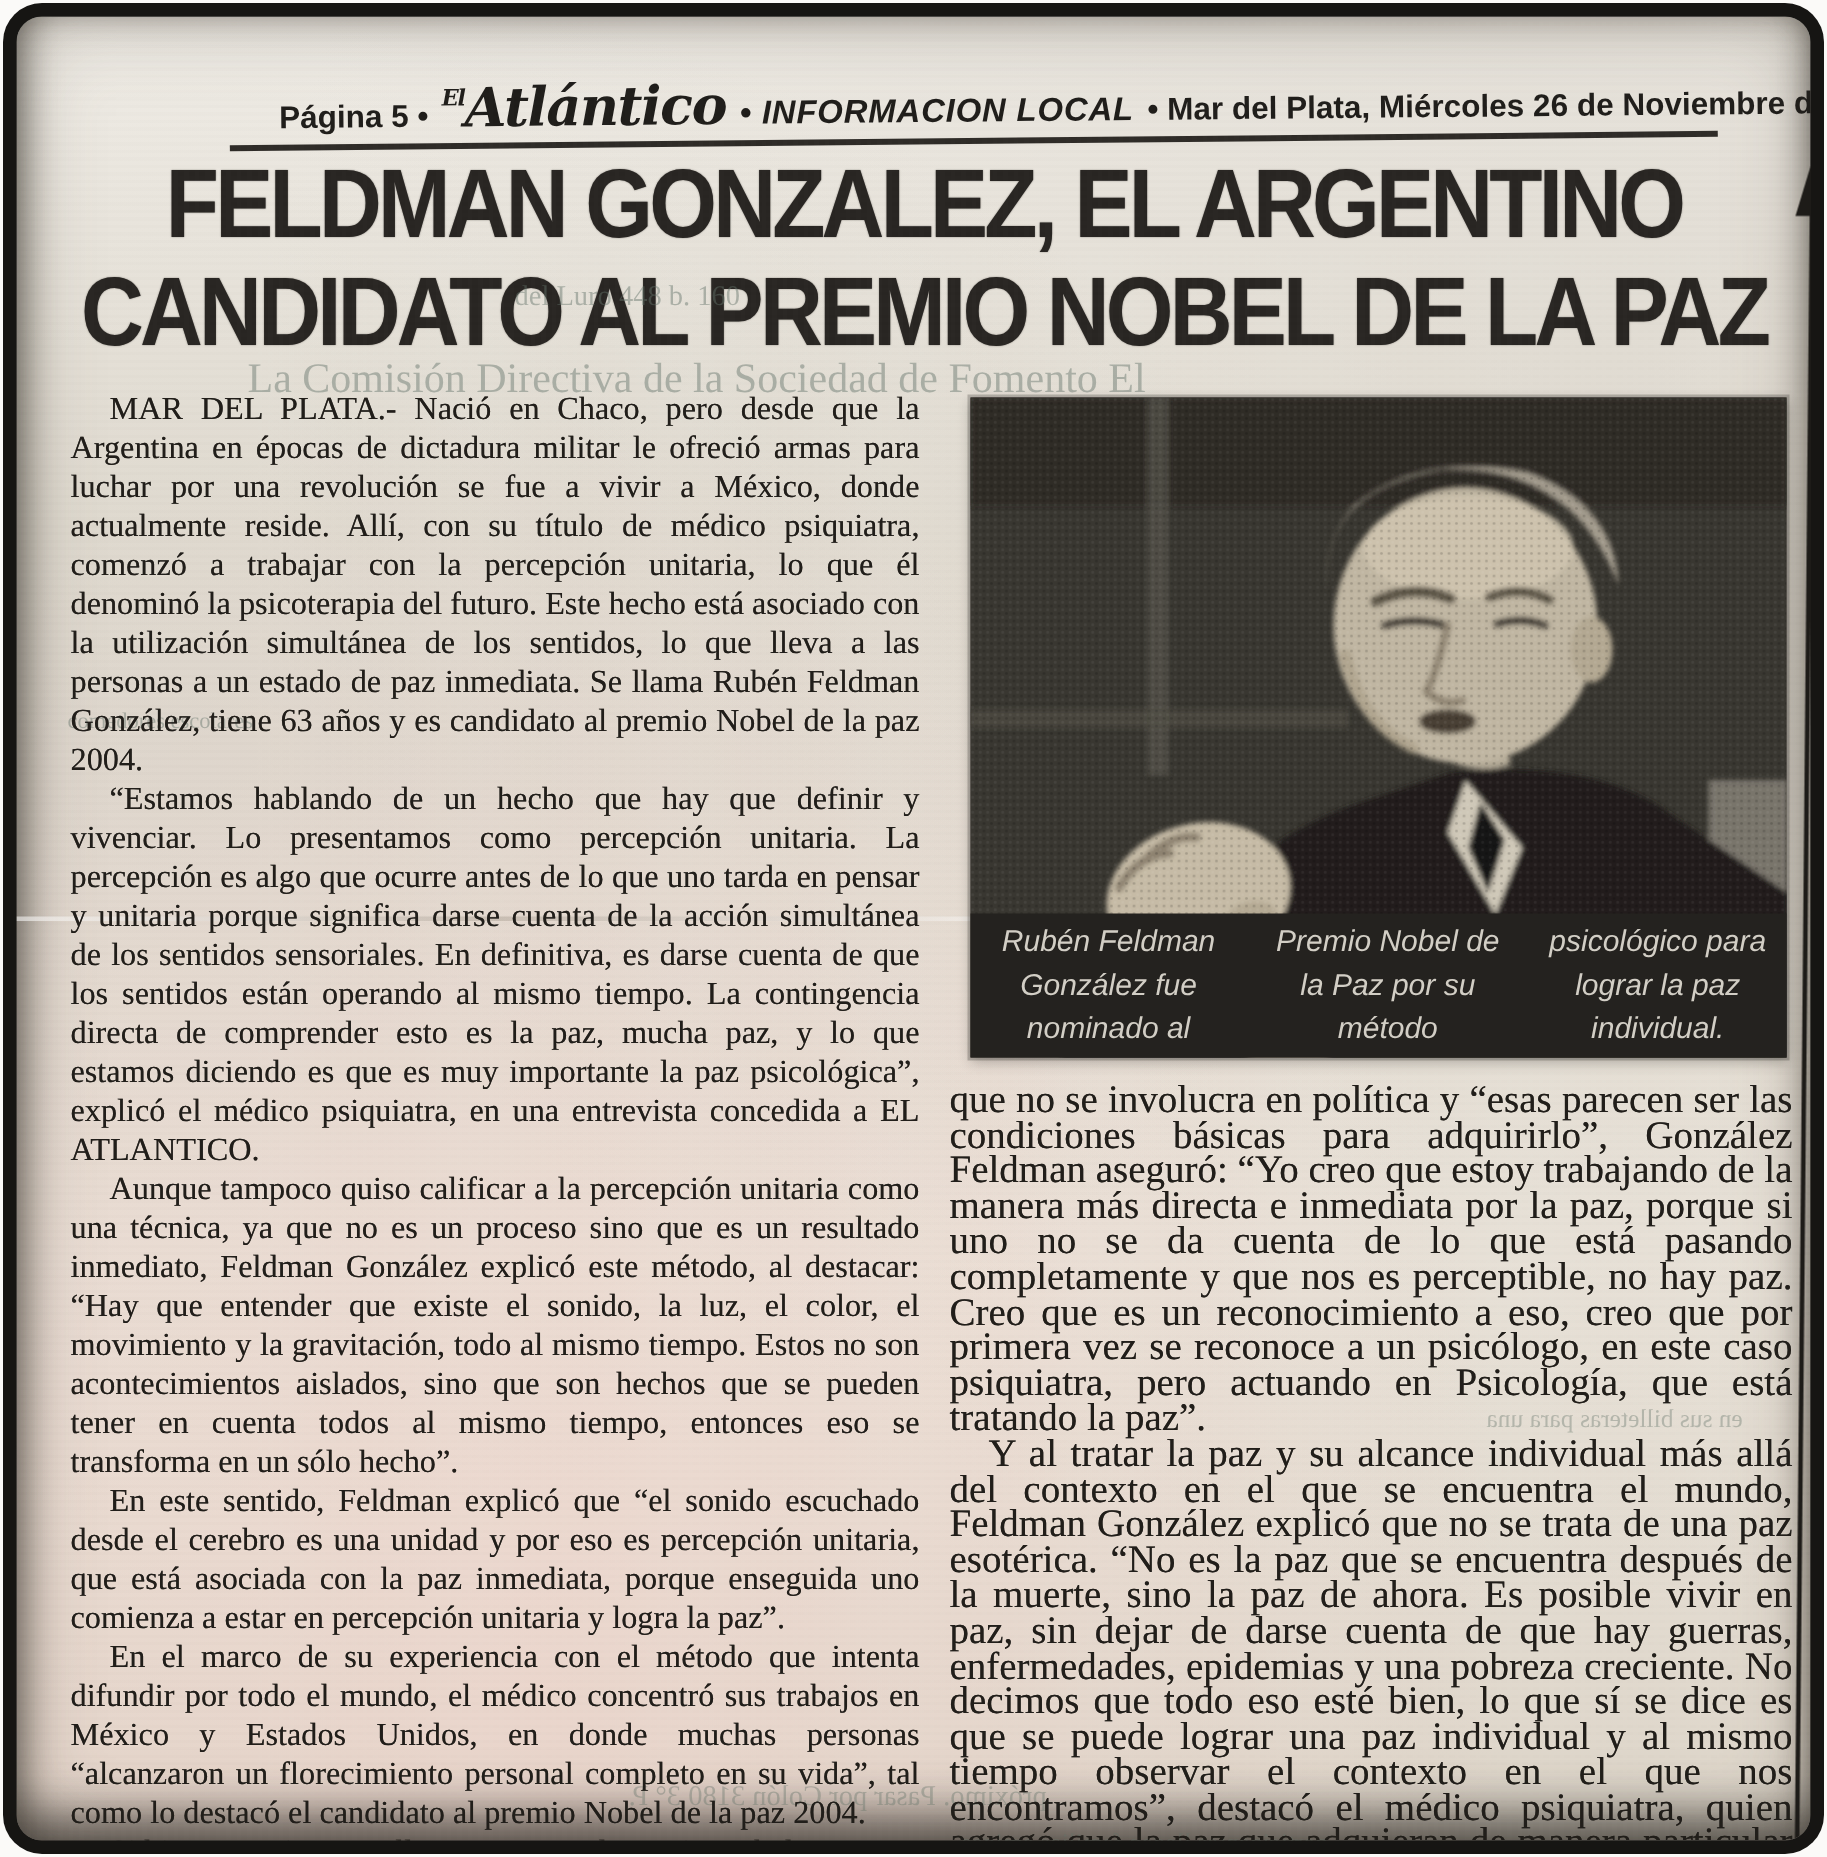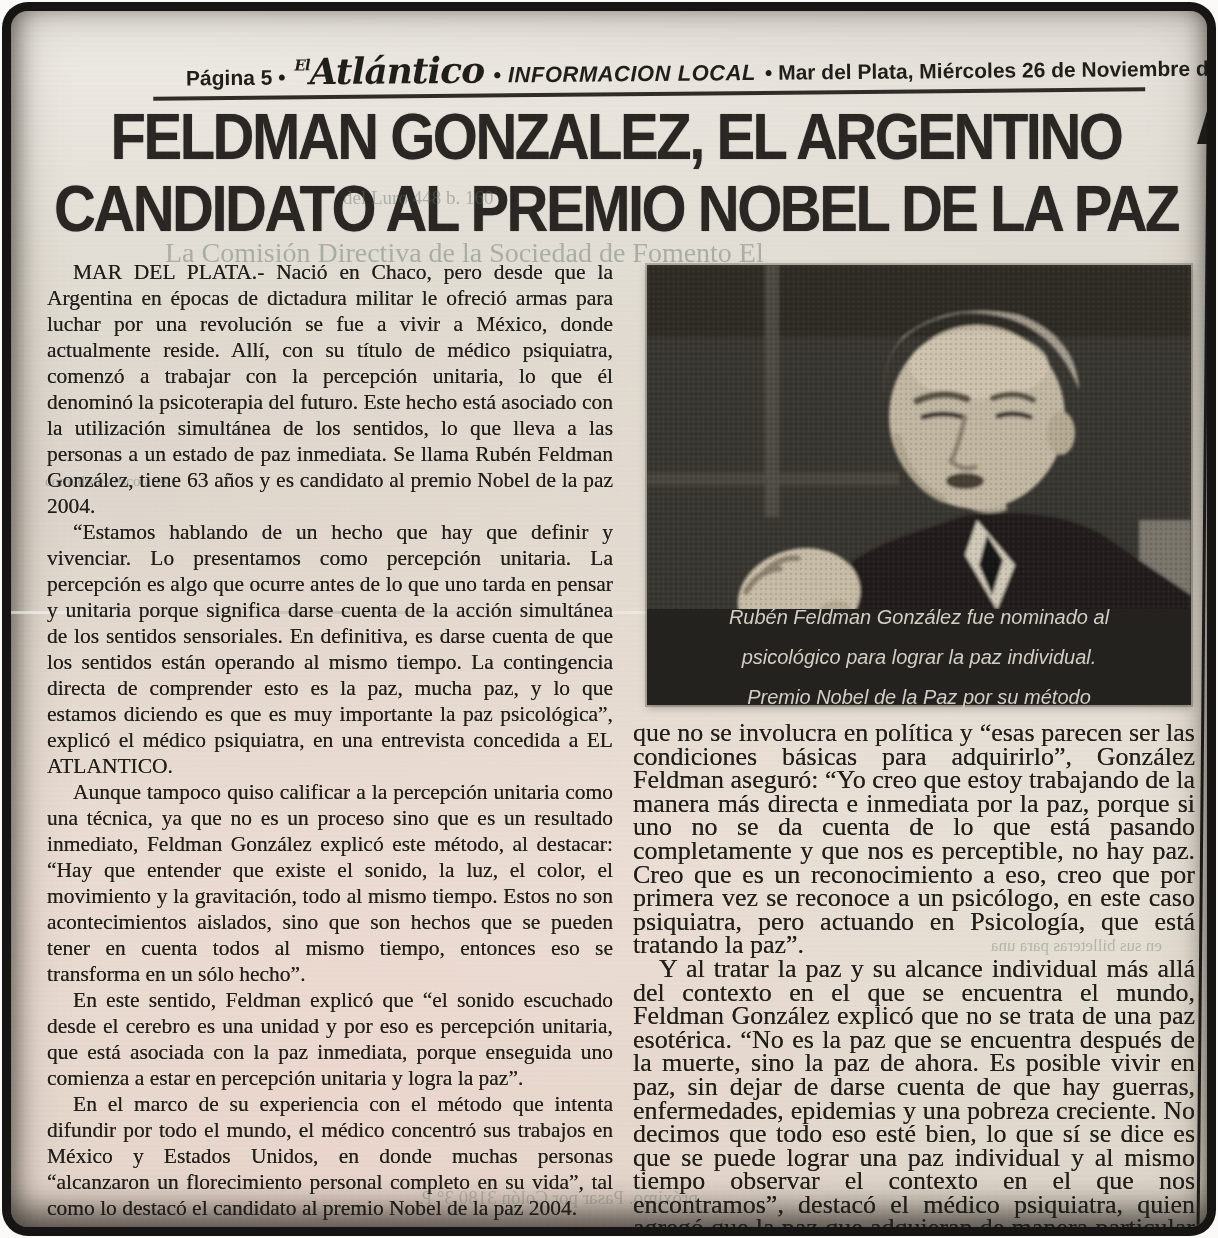--- a/index.html
+++ b/index.html
@@ -41,21 +41,21 @@
   .col p{margin:0;text-indent:26px;}
   .col p.noindent{text-indent:0;}
   .col.left{left:36px;top:248px;width:566px;font-size:21.5px;line-height:26px;}
   .col.right{left:622px;top:710px;width:562px;font-size:26px;line-height:23.6px;}
   .col b{font-weight:normal;}
   
   .photo{position:absolute;left:636px;top:254px;width:544px;height:440px;z-index:3;
          box-shadow:0 0 0 2px rgba(40,38,34,.25), 0 3px 8px rgba(40,38,34,.3);background:#34322d;}
   .photo svg{display:block;}
   .caption{position:absolute;left:0;right:0;bottom:0;height:96px;background:#24221f;
-    display:flex;flex-direction:column;align-items:center;justify-content:center;gap:11px;
+    display:flex;flex-direction:row;align-items:center;justify-content:center;gap:11px;
     font-style:italic;font-size:20px;line-height:29px;color:#d2cec5;text-align:center;}
   
   .arrow{position:absolute;left:1176px;top:100px;width:40px;height:1127px;z-index:4;}
   
   .ghost{position:absolute;z-index:1;font-family:"Liberation Serif",serif;
          color:rgba(100,116,106,.45);white-space:nowrap;}
   .ghost.mir{transform:scaleX(-1);color:rgba(100,116,106,.38);}
   .crease{position:absolute;left:0;width:640px;height:3px;z-index:2;
           background:linear-gradient(90deg,rgba(255,255,255,.55),rgba(120,110,95,.25),rgba(255,255,255,.4));}
 </style>
@@ -136,22 +136,22 @@
             <ellipse cx="30" cy="24" rx="18" ry="12" fill="#b5aa94"></ellipse>
           </g>
           <path d="M60 440 Q90 360 150 370 L210 392 L200 440 Z" fill="#1d1b17"></path>
           <ellipse cx="212" cy="420" rx="36" ry="28" fill="#7d7668" opacity="0.9"></ellipse>
           <path d="M250 420 q40 -18 90 -6" stroke="#55514a" stroke-width="6" fill="none" opacity="0.8"></path>
         </g>
         <rect width="544" height="440" fill="url(#ht)"></rect>
       </svg>
       <div class="caption">
         <span>Rubén Feldman González fue nominado al</span>
+        <span>Premio Nobel de la Paz por su método</span>
         <span>psicológico para lograr la paz individual.</span>
-        <span>Premio Nobel de la Paz por su método</span>
       </div>
     </div>
 
     <div class="col right">
       <p class="noindent"><span>que no se involucra en política y “esas parecen ser las condiciones básicas para adquirirlo”, González Feldman aseguró: “Yo creo que estoy trabajando de la manera más directa e inmediata por la paz, porque si uno no se da cuenta de lo que está pasando completamente y que nos es perceptible, no hay paz. Creo que es un reconocimiento a eso, creo que por primera vez se reconoce a un psicólogo, en este caso psiquiatra, pero actuando en Psicología, que está tratando la paz”.</span></p>
       <p><span>Y al tratar la paz y su alcance individual más allá del contexto en el que se encuentra el mundo, Feldman González explicó que no se trata de una paz esotérica. “No es la paz que se encuentra después de la muerte, sino la paz de ahora. Es posible vivir en paz, sin dejar de darse cuenta de que hay guerras, enfermedades, epidemias y una pobreza creciente. No decimos que todo eso esté bien, lo que sí se dice es que se puede lograr una paz individual y al mismo tiempo observar el contexto en el que nos encontramos”, destacó el médico psiquiatra, quien agregó que la paz que adquieran de manera particular las personas es la mejor contribución al bienestar del mundo y de los demás.</span></p>
     </div>
 
     <svg class="arrow" viewBox="0 0 40 1127">
       <line x1="21" y1="26" x2="11" y2="1127" stroke="#1d1b18" stroke-width="3"></line>

